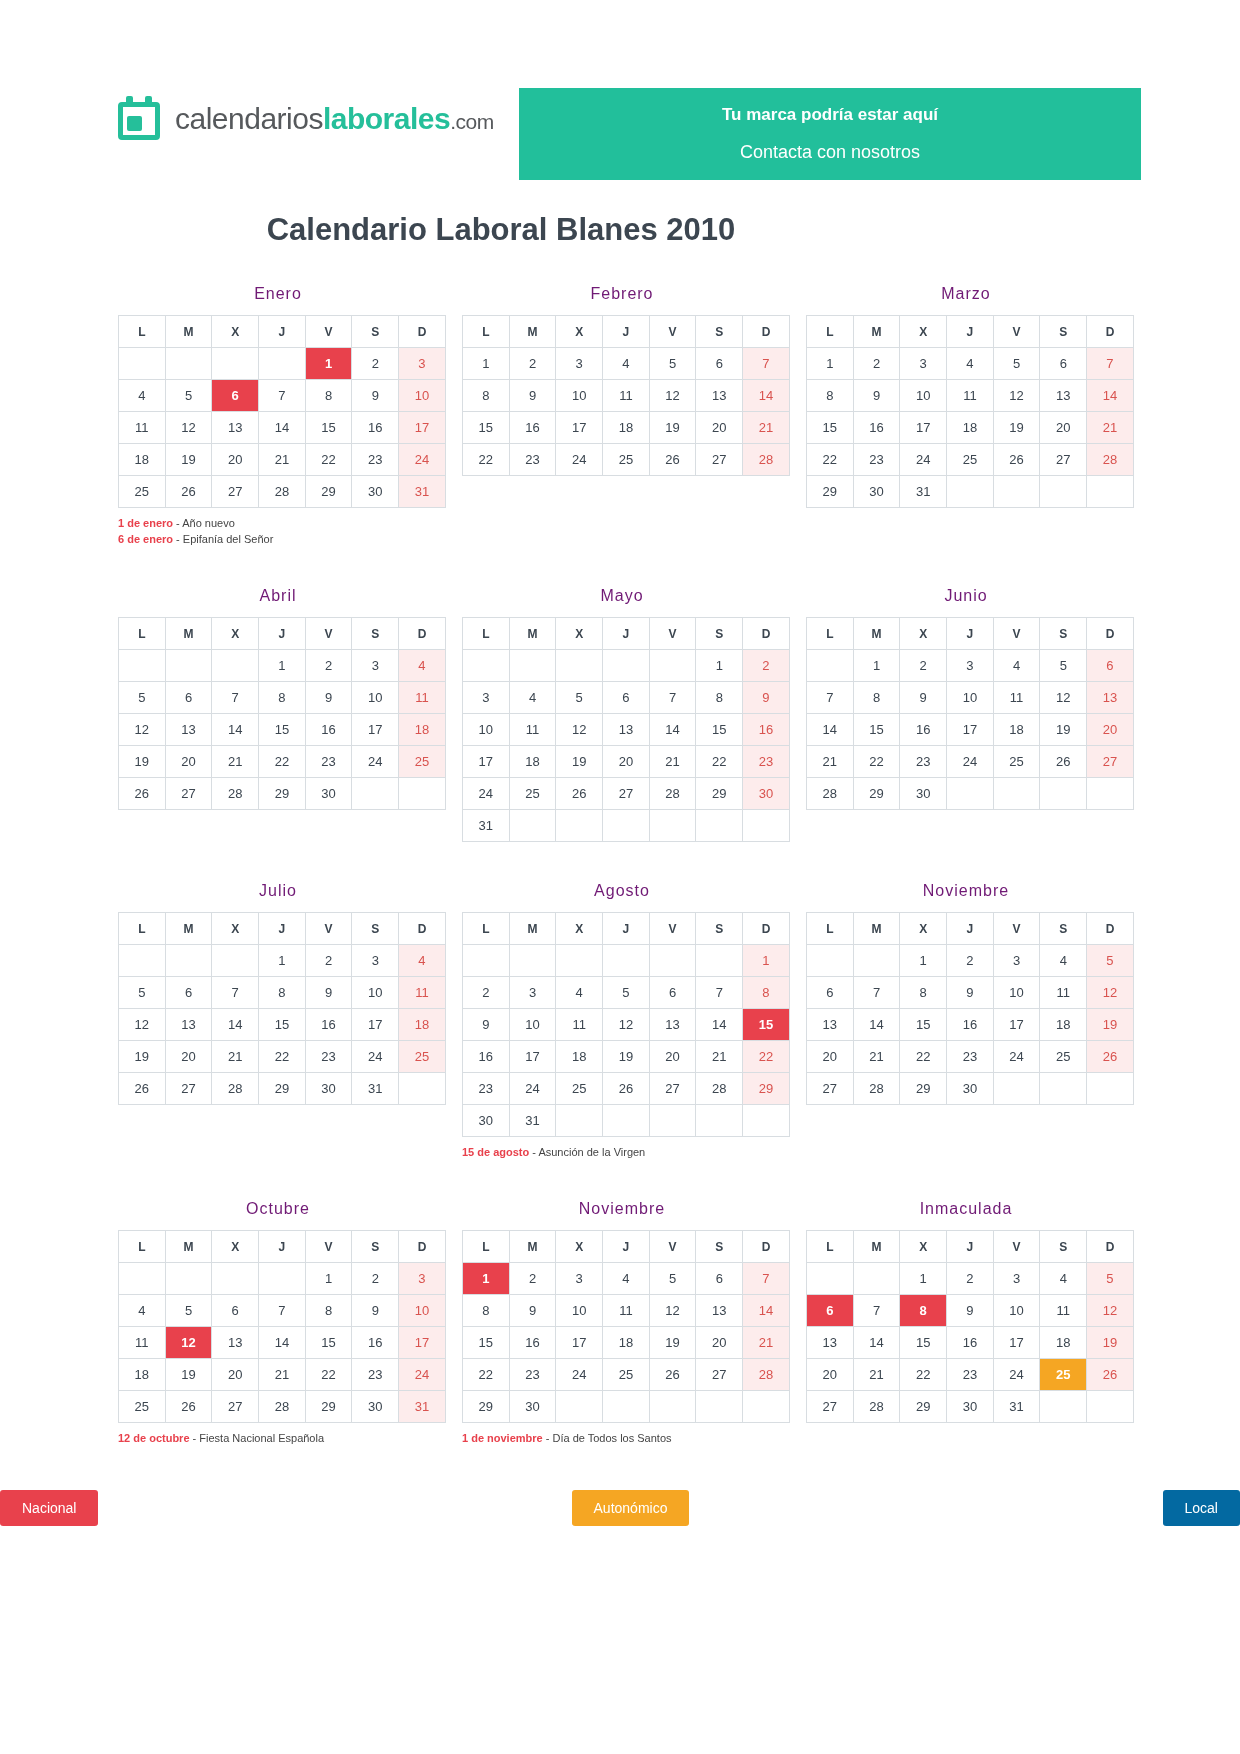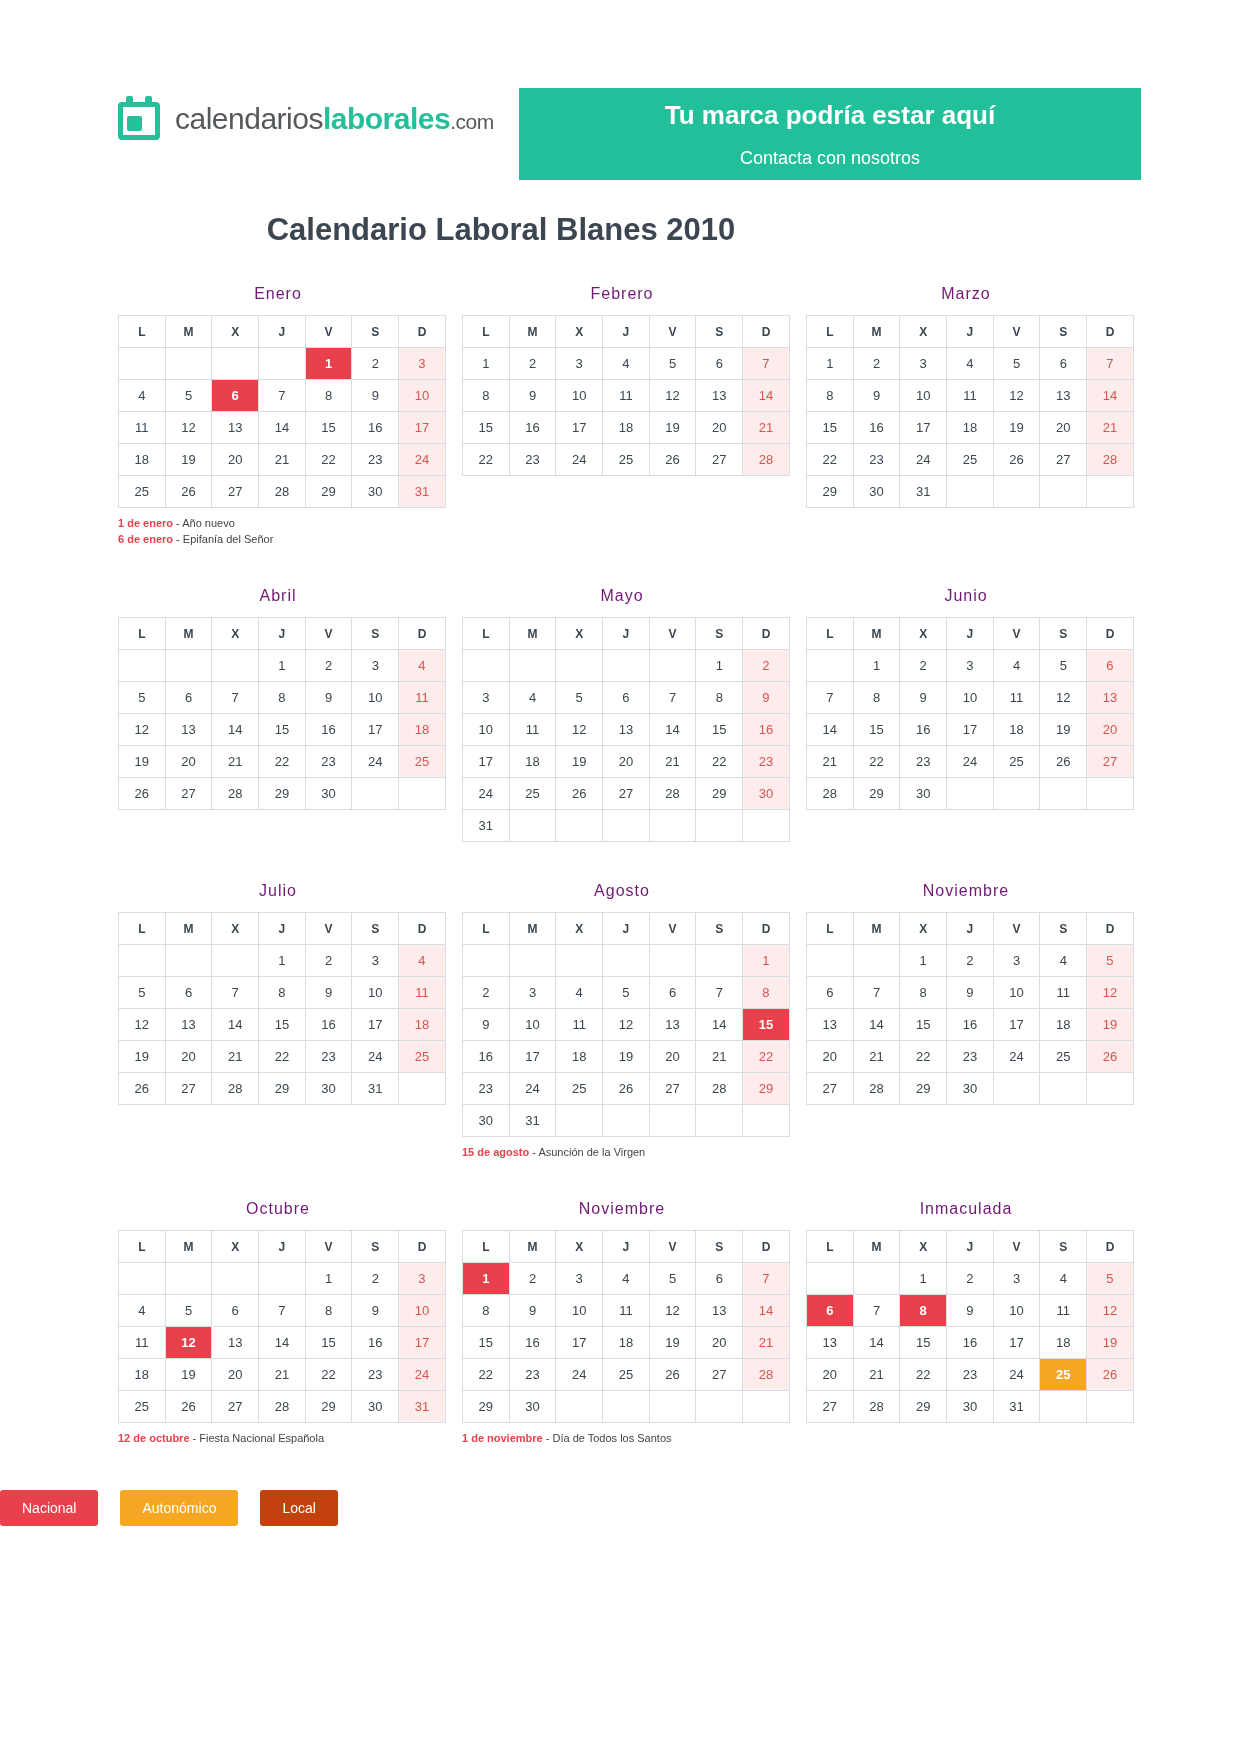--- a/index.html
+++ b/index.html
@@ -89,21 +89,21 @@
     width: 622px;
     height: 92px;
     background: #22bf9b;
     color: #fff;
     display: flex;
     flex-direction: column;
     align-items: center;
     justify-content: center;
   }
   .banner .line1 {
-    font-size: 26px;
+    font-size: 17px;
     font-weight: bold;
     margin-bottom: 17px;
   }
   .banner .line2 {
     font-size: 18px;
   }
 
   
   .page-title {
     position: absolute;
@@ -188,33 +188,33 @@
 
   .spacer-row { height: 40px; }
 
   
   .legend {
     position: absolute;
     top: 1490px;
     left: 0;
     width: 1240px;
     display: flex;
-    justify-content: flex-start;
+    justify-content: space-between;
     gap: 22px;
   }
   .legend span {
     display: inline-block;
     color: #fff;
     font-size: 14px;
     padding: 10px 22px;
     border-radius: 3px;
   }
   .lg-nacional { background: #e8414c; }
   .lg-autonomico { background: #f5a623; }
-  .lg-local { background: #c2410c; }
+  .lg-local { background: #0369a1; }
 </style>
 </head>
 <body>
 
 <div class="page">
 
   <div class="header">
     <div class="logo">
       <div class="logo-mark">
         <div class="tabs"></div>

